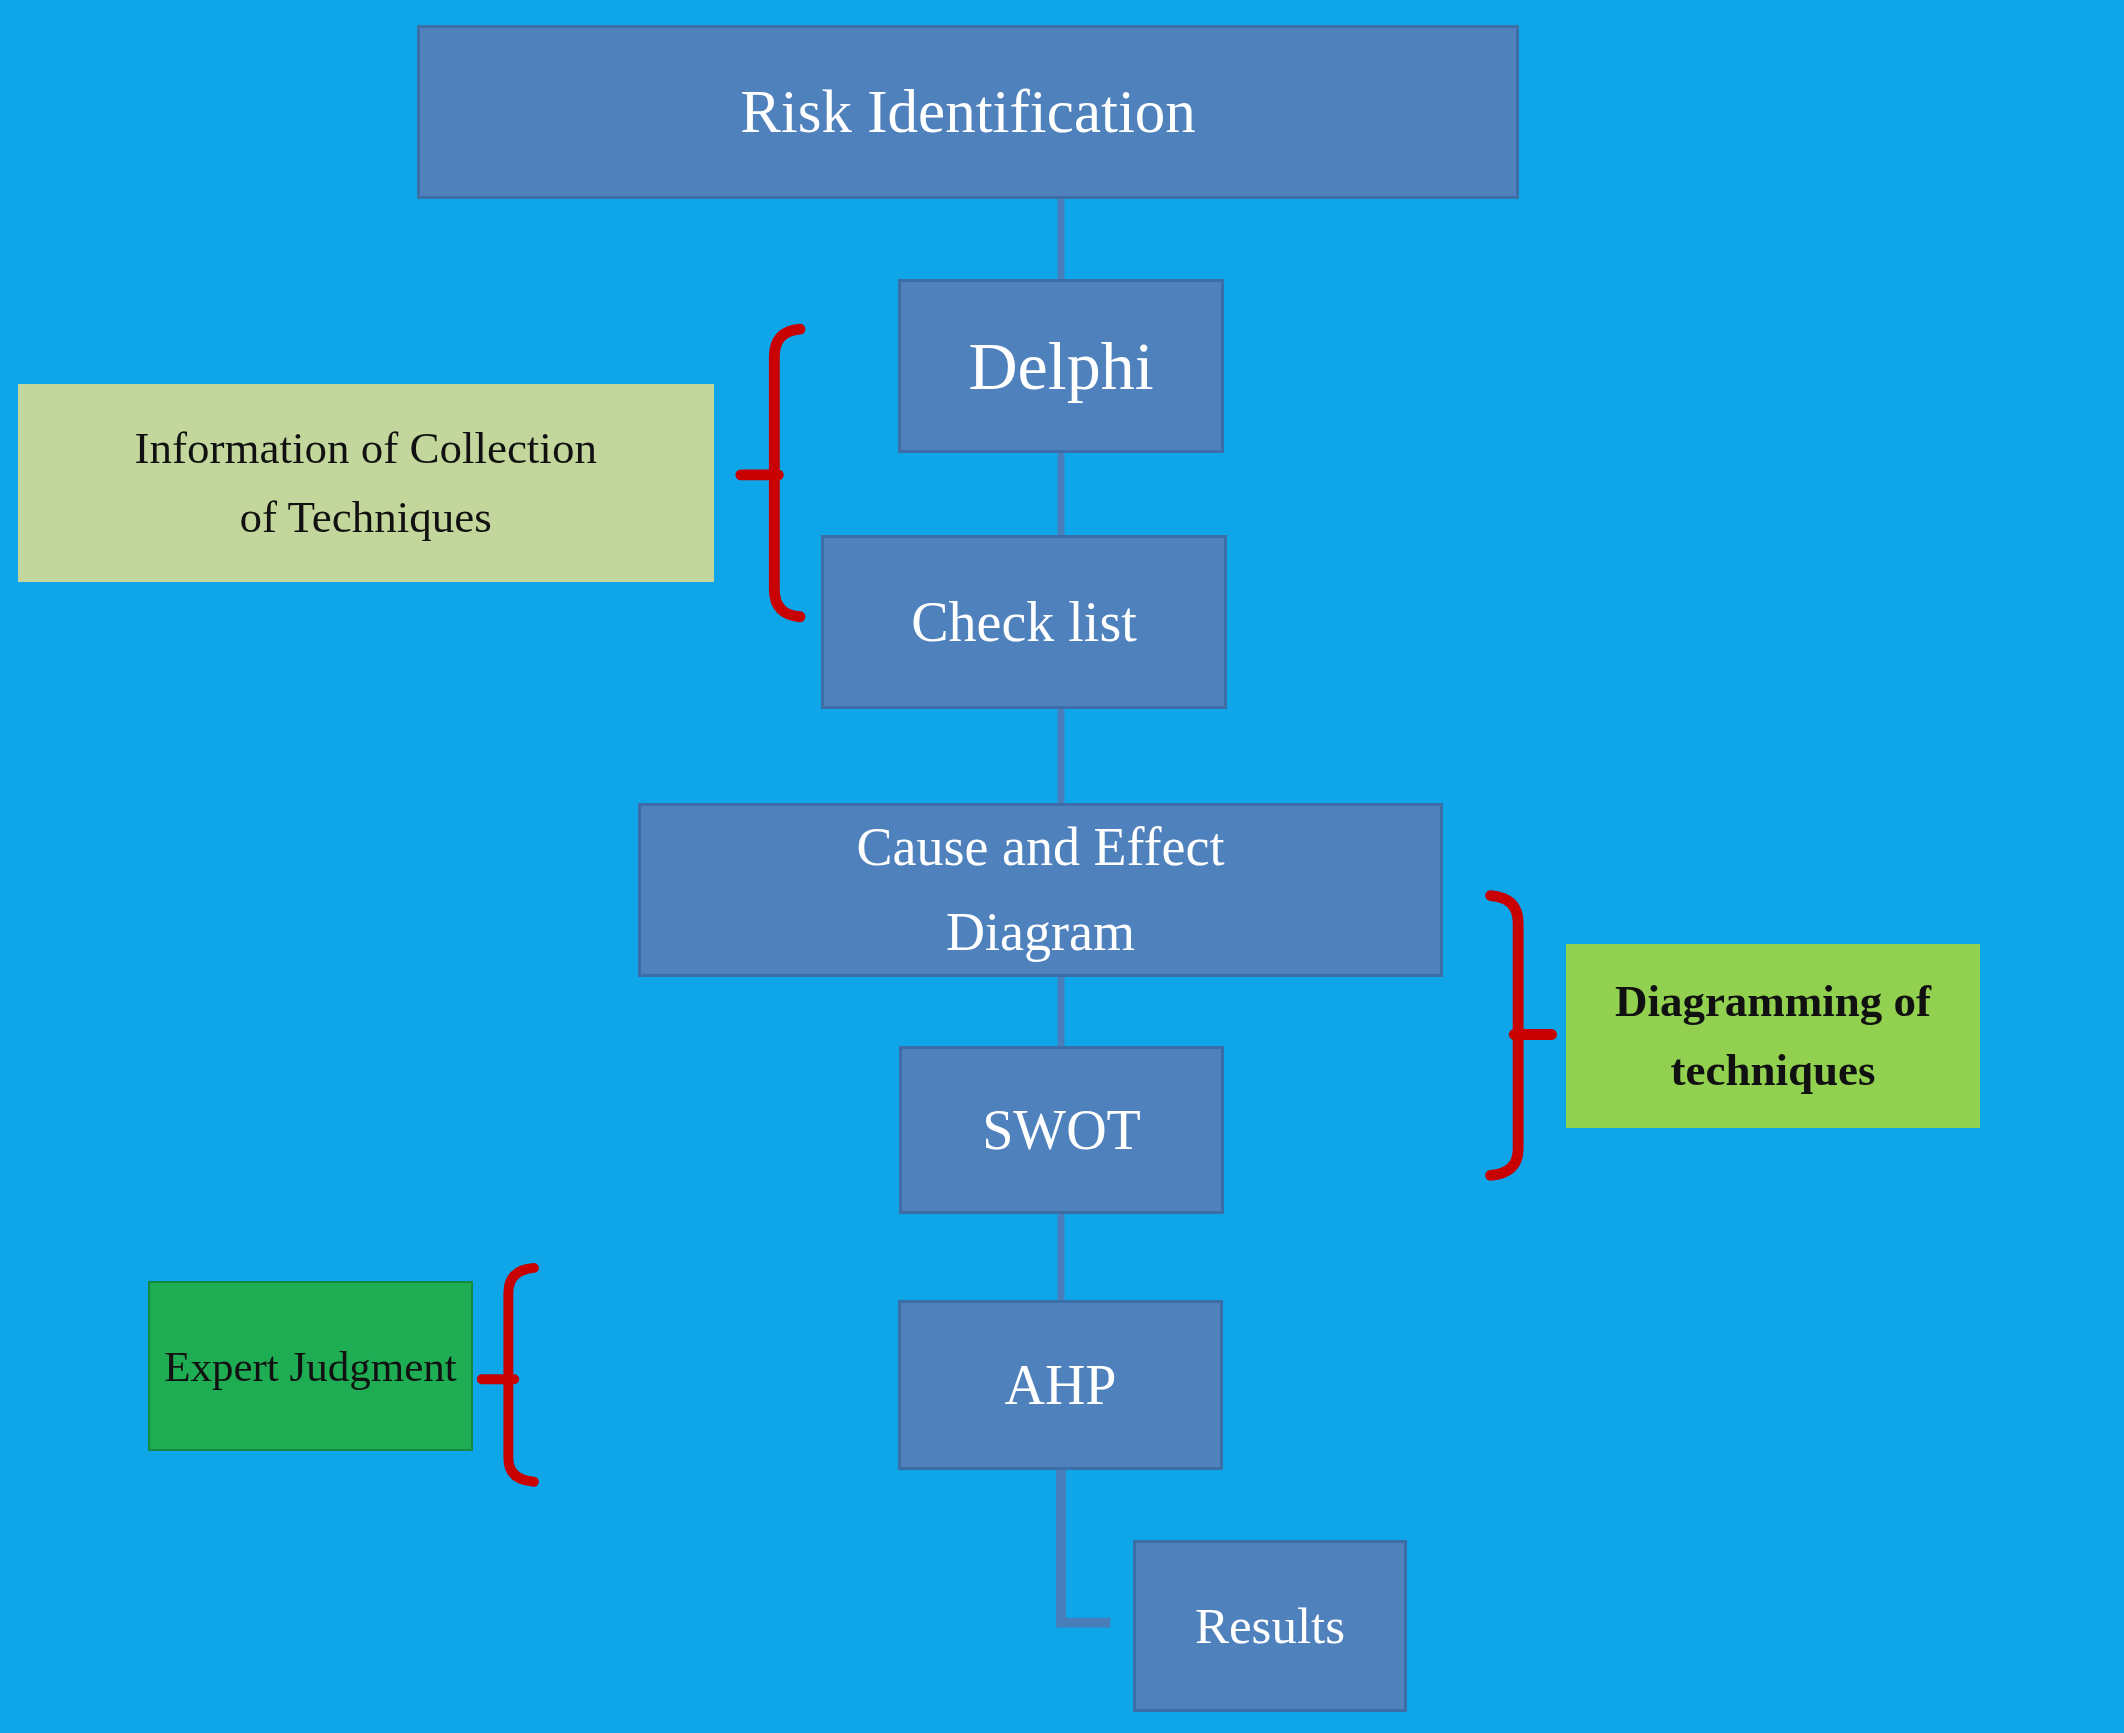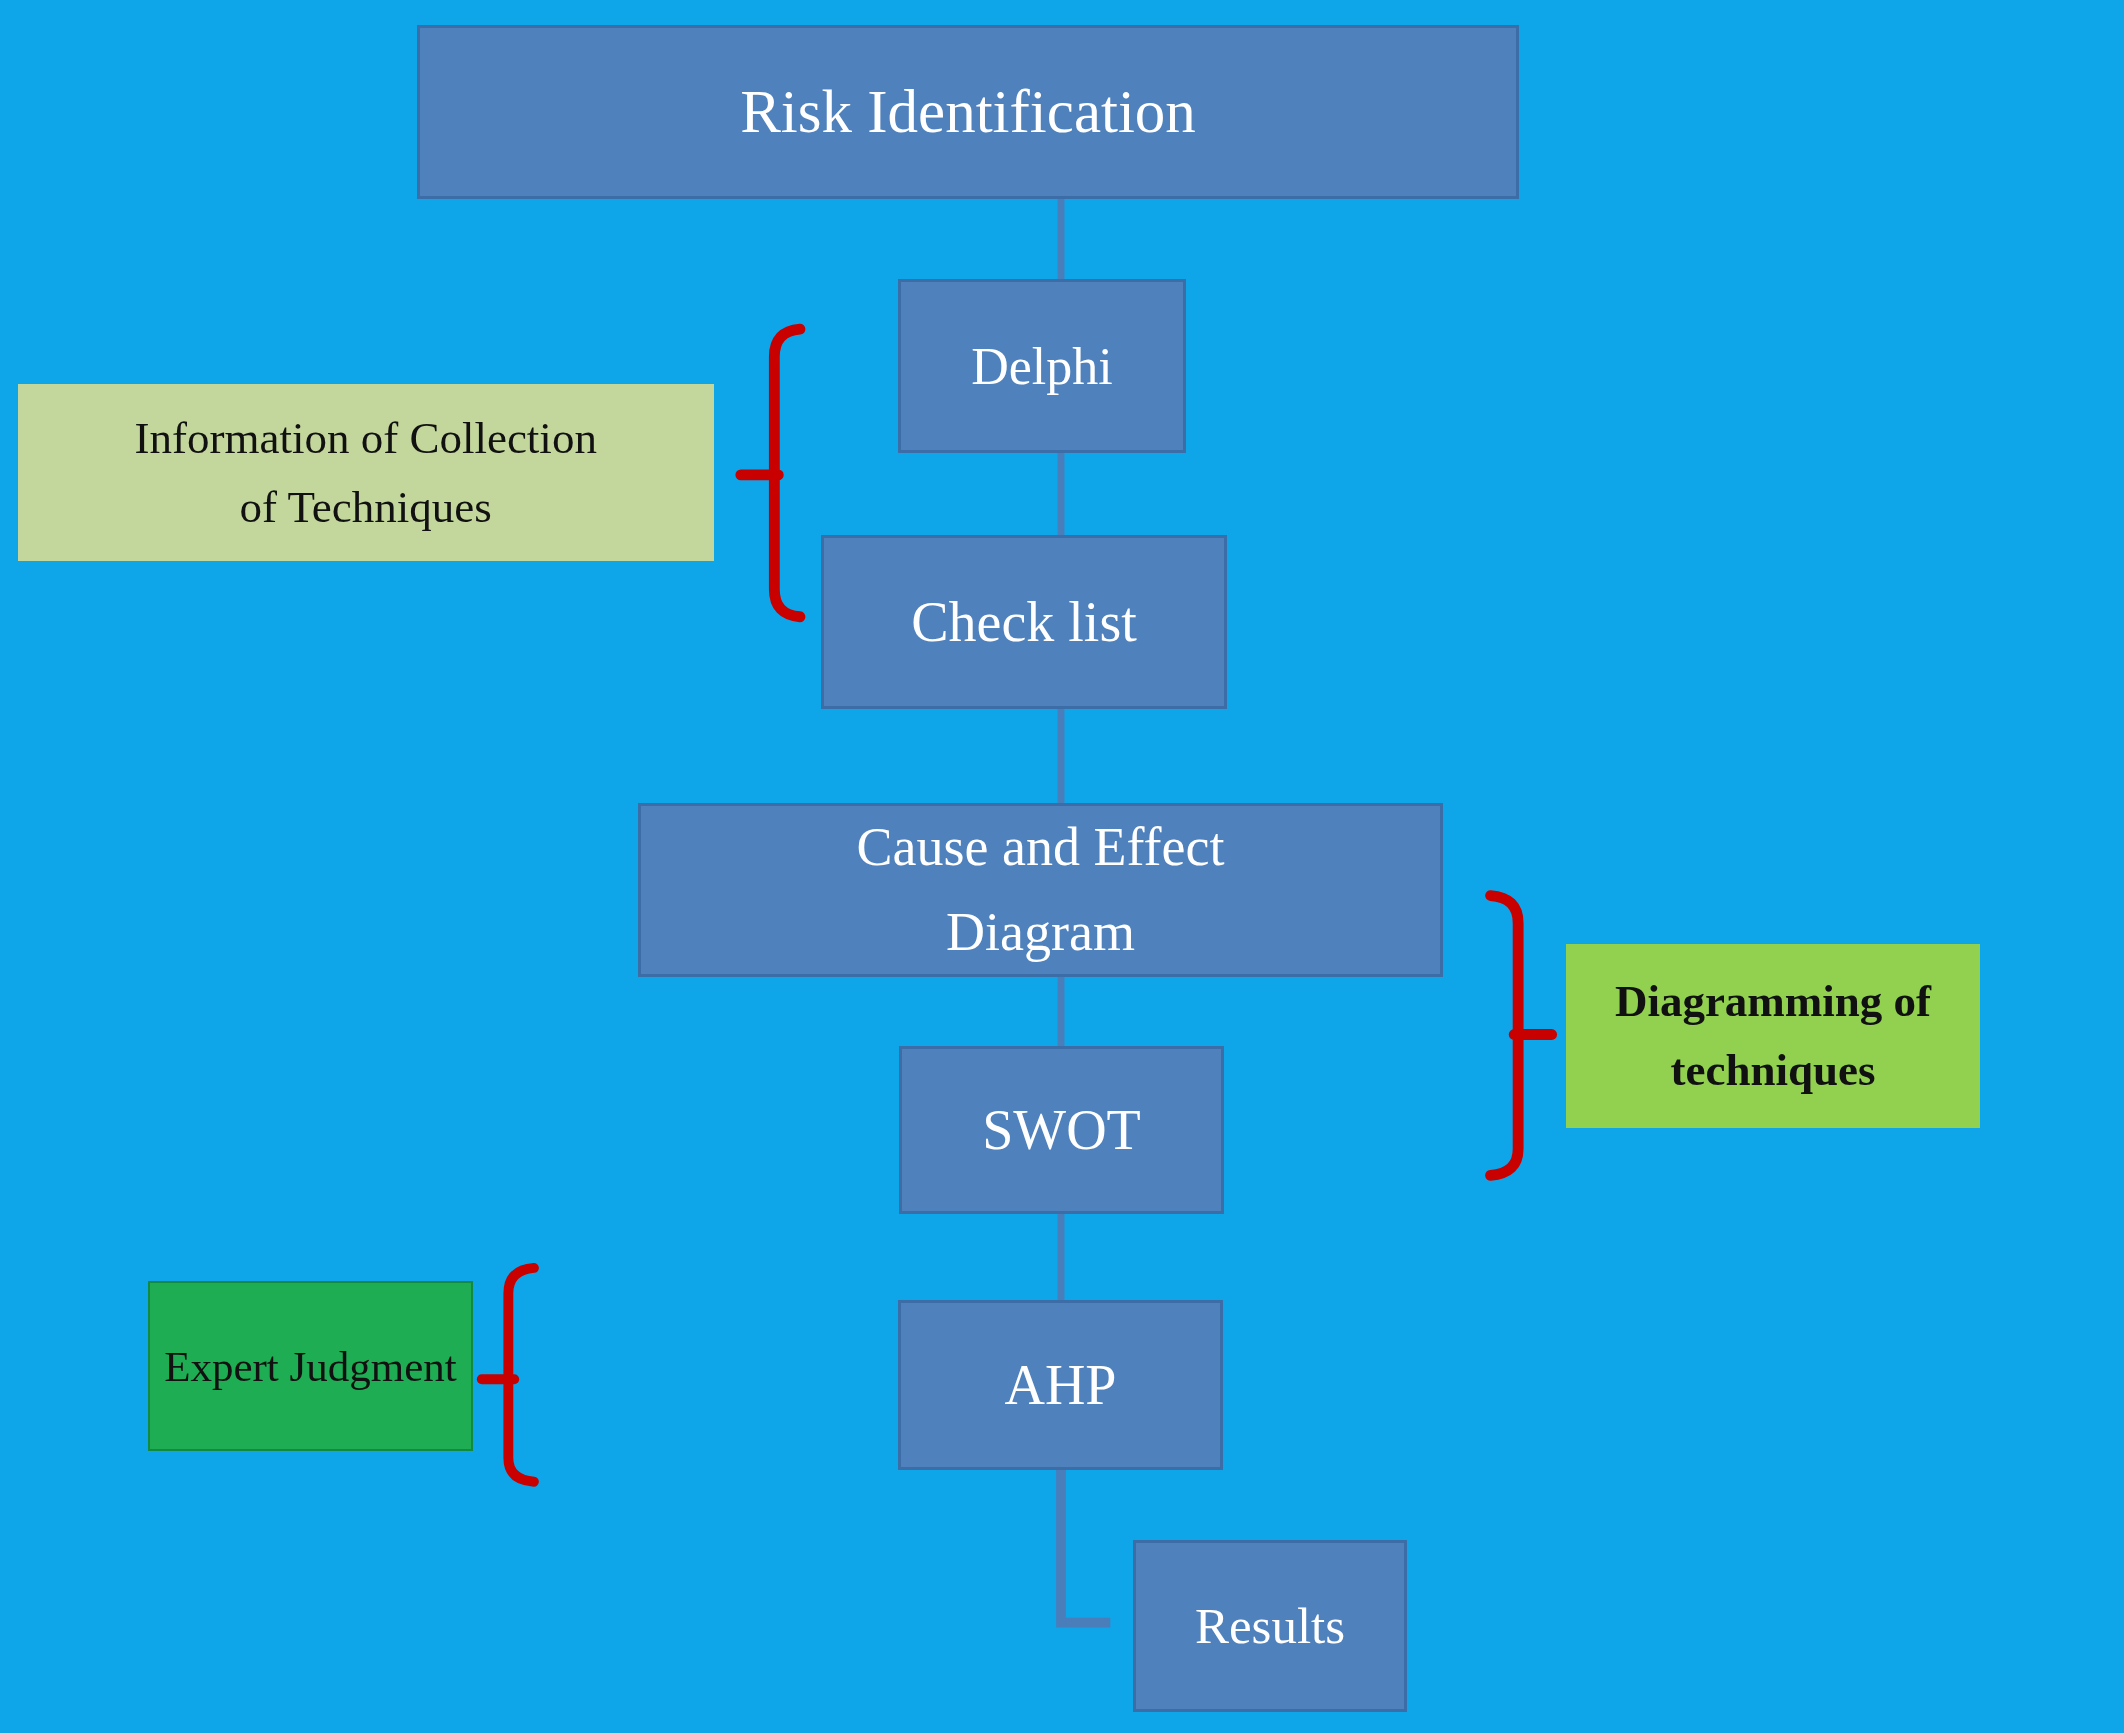--- a/index.html
+++ b/index.html
@@ -36,28 +36,28 @@
     color: #ffffff;
   }
   .green-label {
     color: #111111;
   }
   .multiline {
     flex-direction: column;
   }
   
   .risk      { left: 417px;  top: 24.6px;   width: 1102px; height: 174px; font-size: 61px; }
-  .delphi    { left: 898px;  top: 279px;  width: 288px;  height: 174px; font-size: 52px; }
+  .delphi    { left: 898px;  top: 279px;  width: 326px;  height: 174px; font-size: 68px; }
   .checklist { left: 821px;  top: 535px;  width: 406px;  height: 174px; font-size: 56px; }
   .cause     { left: 638px;  top: 803px;  width: 805px;  height: 174px; font-size: 54px; line-height: 85px; }
   .swot      { left: 899px;  top: 1046px; width: 325px;  height: 168px; font-size: 56px; }
   .ahp       { left: 898px;  top: 1300px; width: 325px;  height: 170px; font-size: 56px; }
   .results   { left: 1103px; top: 1540px; width: 274px;  height: 172px; font-size: 51px; margin-left: 30px; }
   
-  .info        { left: 17.7px;   top: 384px;  width: 696px; height: 177px; background: #c3d69b; font-size: 45px; line-height: 69px; }
+  .info        { left: 17.7px;   top: 384px;  width: 696px; height: 198px; background: #c3d69b; font-size: 45px; line-height: 69px; }
   .diagramming { left: 1566px; top: 944px;  width: 414px; height: 184px; background: #92d050; font-size: 45px; line-height: 69px; font-weight: bold; }
   .expert      { left: 148px;  top: 1281px; width: 325px; height: 170px; background: #1fad53; border: 2px solid #128a41; font-size: 43px; }
 </style>
 </head>
 <body>
 
 <div class="canvas">
 
   <svg class="layer" viewBox="0 0 2157 1760" xmlns="http://www.w3.org/2000/svg">
 

